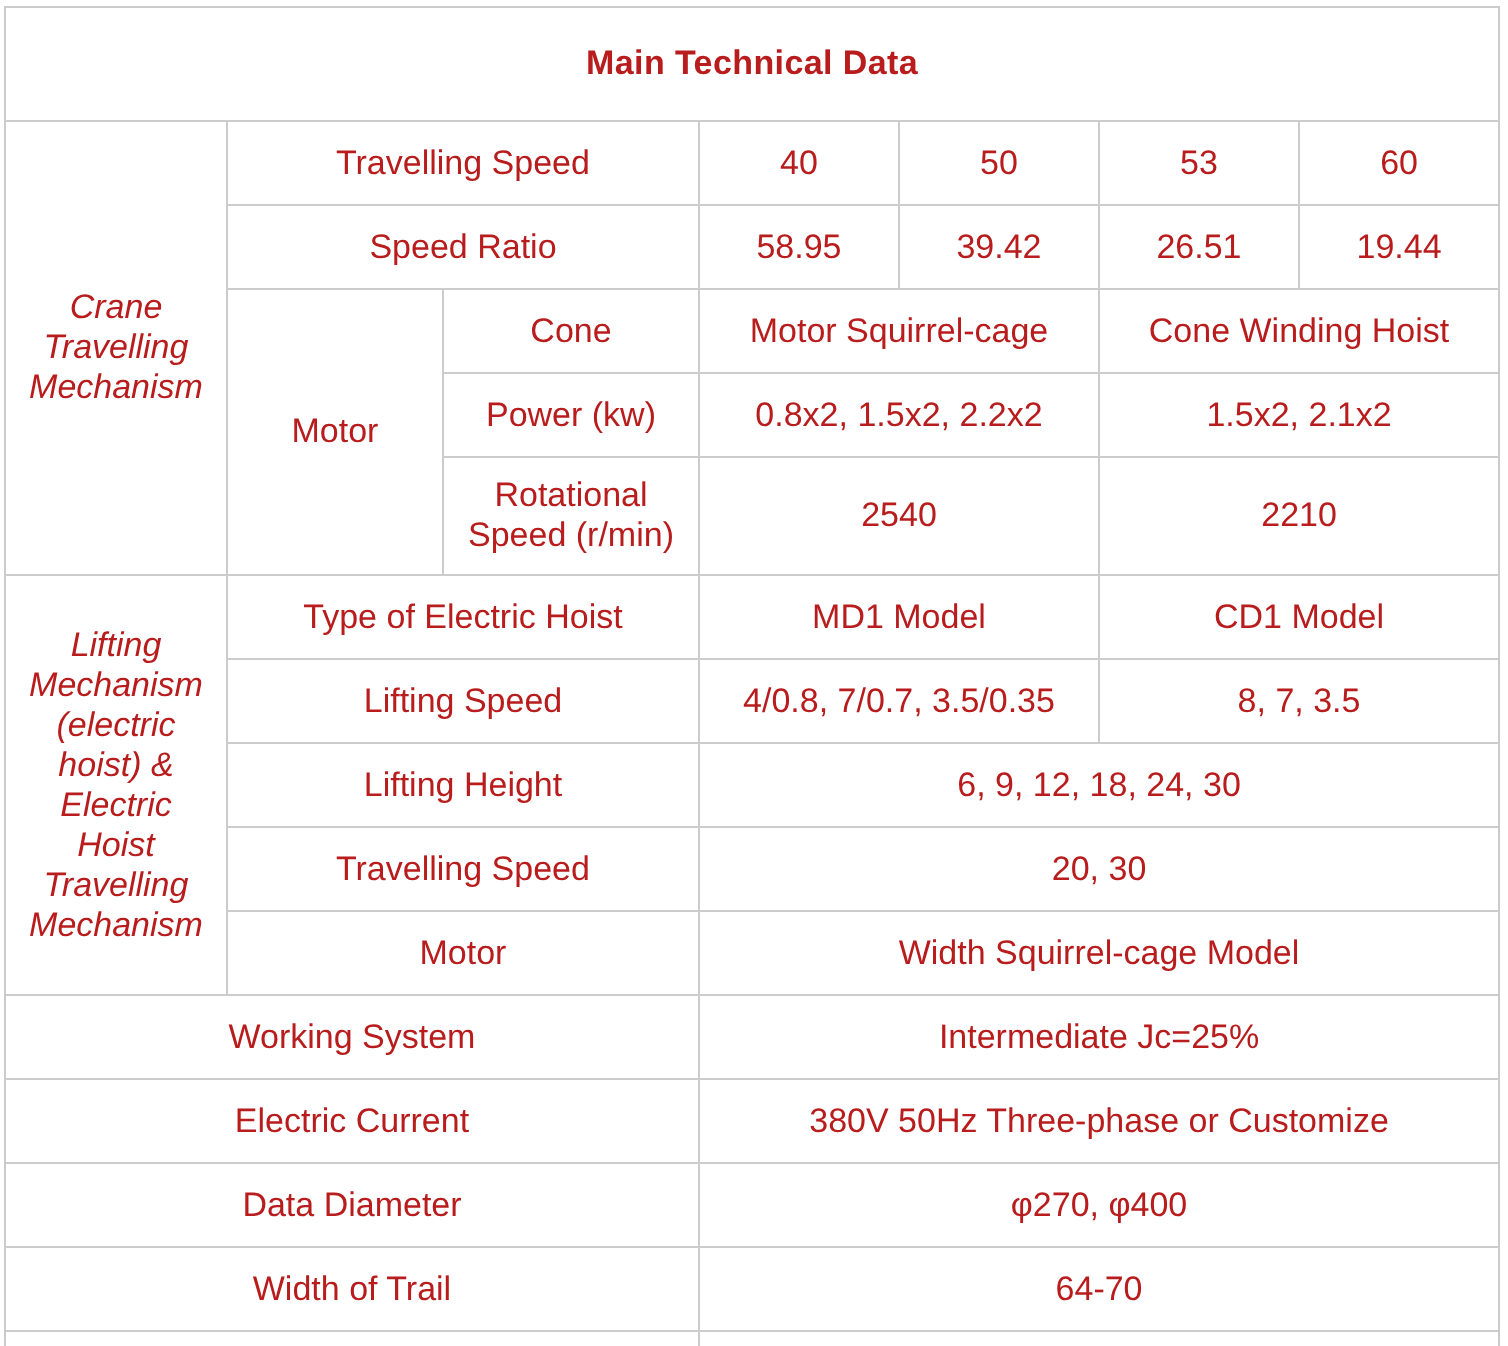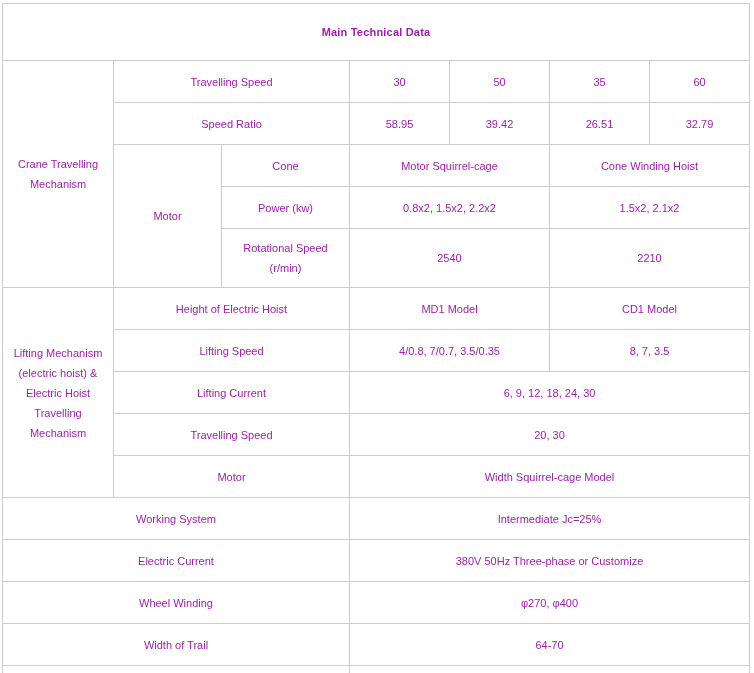--- a/index.html
+++ b/index.html
@@ -20,40 +20,41 @@
     table-layout: fixed;
     width: 747px;
     margin: 3px 0 0 2px;
     border: 1px solid #a9a9a9;
     background: #ffffff;
   }
   table.spec-table td {
     border: 1px solid #cccccc;
     text-align: center;
     vertical-align: middle;
-    font-size: 11px;
+    font-size: 17px;
     line-height: 20px;
-    color: #a21caf;
+    color: #b91c1c;
     padding: 2px 6px;
     background: #ffffff;
     overflow: hidden;
   }
   tr.row-std  { height: 42px; }
   tr.row-tall { height: 59px; }
   tr.row-partial { height: 22px; }
   tr.row-title { height: 57px; }
   td.title-cell {
     font-size: 20px;
     font-weight: bold;
     color: #3e80d8;
     letter-spacing: 0.2px;
   }
   td.section-cell {
     padding: 2px 19px;
     line-height: 20px;
+    font-style: italic;
   }
   td.label-wrap {
     padding: 2px 20px;
   }
 </style>
 </head>
 <body>
 
 <div class="page">
   <table class="spec-table">
@@ -68,32 +69,32 @@
     </colgroup>
 
     <tbody>
         <tr class="row-title">
       <td colspan="7" class="title-cell">Main Technical Data</td>
     </tr>
 
     <tr class="row-std">
       <td rowspan="5" class="section-cell">Crane Travelling Mechanism</td>
       <td colspan="2">Travelling Speed</td>
-      <td>30</td>
+      <td>40</td>
       <td>50</td>
-      <td>35</td>
+      <td>53</td>
       <td>60</td>
     </tr>
 
     <tr class="row-std">
       <td colspan="2">Speed Ratio</td>
       <td>58.95</td>
       <td>39.42</td>
       <td>26.51</td>
-      <td>32.79</td>
+      <td>19.44</td>
     </tr>
 
     <tr class="row-std">
       <td rowspan="3">Motor</td>
       <td>Cone</td>
       <td colspan="2">Motor Squirrel-cage</td>
       <td colspan="2">Cone Winding Hoist</td>
     </tr>
 
     <tr class="row-std">
@@ -103,33 +104,33 @@
     </tr>
 
     <tr class="row-tall">
       <td class="label-wrap">Rotational Speed (r/min)</td>
       <td colspan="2">2540</td>
       <td colspan="2">2210</td>
     </tr>
 
     <tr class="row-std">
       <td rowspan="5" class="section-cell">Lifting Mechanism (electric hoist) &amp; Electric Hoist Travelling Mechanism</td>
-      <td colspan="2">Height of Electric Hoist</td>
+      <td colspan="2">Type of Electric Hoist</td>
       <td colspan="2">MD1 Model</td>
       <td colspan="2">CD1 Model</td>
     </tr>
 
     <tr class="row-std">
       <td colspan="2">Lifting Speed</td>
       <td colspan="2">4/0.8, 7/0.7, 3.5/0.35</td>
       <td colspan="2">8, 7, 3.5</td>
     </tr>
 
     <tr class="row-std">
-      <td colspan="2">Lifting Current</td>
+      <td colspan="2">Lifting Height</td>
       <td colspan="4">6, 9, 12, 18, 24, 30</td>
     </tr>
 
     <tr class="row-std">
       <td colspan="2">Travelling Speed</td>
       <td colspan="4">20, 30</td>
     </tr>
 
     <tr class="row-std">
       <td colspan="2">Motor</td>
@@ -140,21 +141,21 @@
       <td colspan="3">Working System</td>
       <td colspan="4">Intermediate Jc=25%</td>
     </tr>
 
     <tr class="row-std">
       <td colspan="3">Electric Current</td>
       <td colspan="4">380V 50Hz Three-phase or Customize</td>
     </tr>
 
     <tr class="row-std">
-      <td colspan="3">Wheel Winding</td>
+      <td colspan="3">Data Diameter</td>
       <td colspan="4">φ270, φ400</td>
     </tr>
 
     <tr class="row-std">
       <td colspan="3">Width of Trail</td>
       <td colspan="4">64-70</td>
     </tr>
 
     <tr class="row-partial">
       <td colspan="3"></td>

